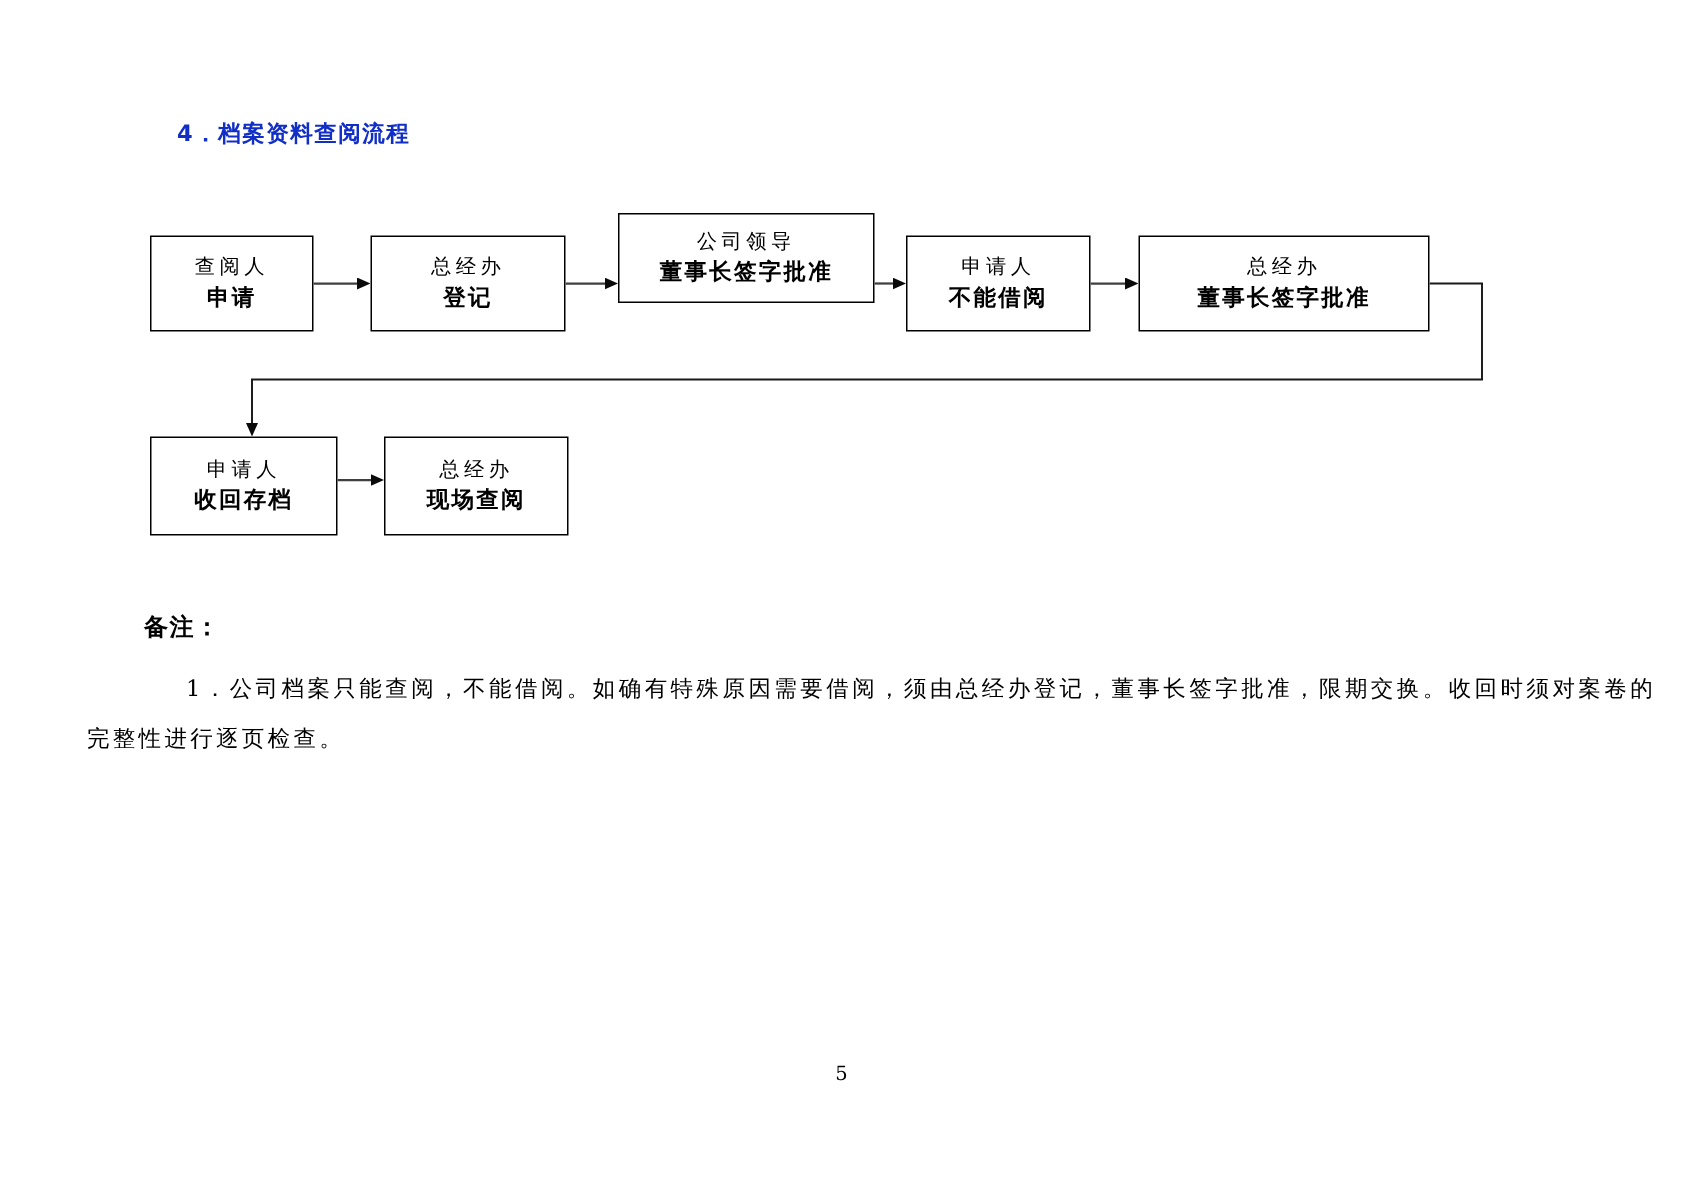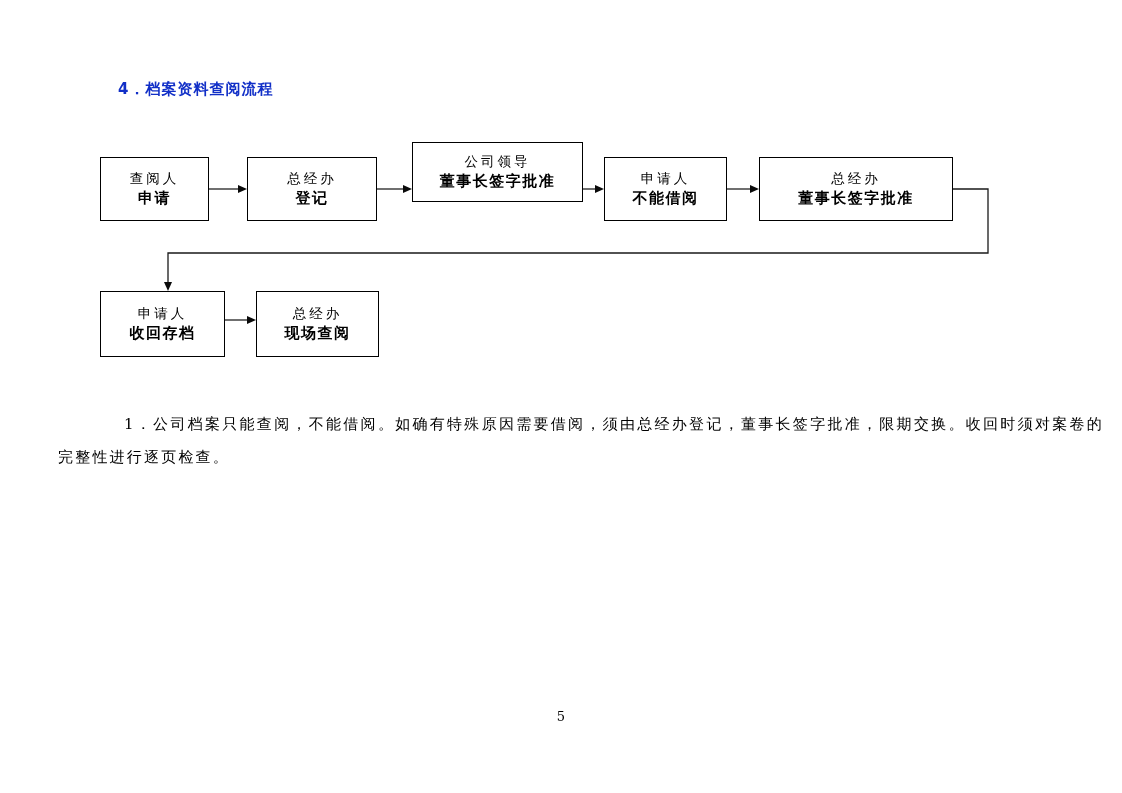--- a/index.html
+++ b/index.html
@@ -30,21 +30,21 @@
   }
   .notes{position:absolute;left:58px;top:408px;width:1046px;}
   .notes-title{
     margin:0 0 0 38px;font-weight:bold;font-size:16px;letter-spacing:1px;height:22px;
     font-family:"DejaVu Sans","Liberation Sans",sans-serif;
   }
   .note{
     margin:0;font-family:"DejaVu Serif","Liberation Serif",serif;
     font-size:15px;letter-spacing:2.2px;line-height:33px;text-indent:66px;
   }
-  .note.first{text-align:justify;}
+  .note.first{margin-top:13px;text-align:justify;}
   .page-number{
     position:absolute;left:0;top:709px;width:100%;text-align:center;
     font-family:"DejaVu Serif","Liberation Serif",serif;font-size:13px;
   }
 </style>
 </head>
 <body>
 
 <div class="page">
 
@@ -93,18 +93,19 @@
     <div class="role">申请人</div>
     <div class="action">收回存档</div>
   </div>
 
   <div class="flow-box" style="left:256px;top:291px;width:123px;height:66px">
     <div class="role">总经办</div>
     <div class="action">现场查阅</div>
   </div>
 
   <div class="notes">
+    <div class="notes-title">备注：</div>
     <p class="note first">1．公司档案只能查阅，不能借阅。如确有特殊原因需要借阅，须由总经办登记，董事长签字批准，限期交换。收回时须对案卷的完整性进行逐页检查。</p>
   </div>
 
   <div class="page-number">5</div>
 
 </div>
 
 </body></html>

